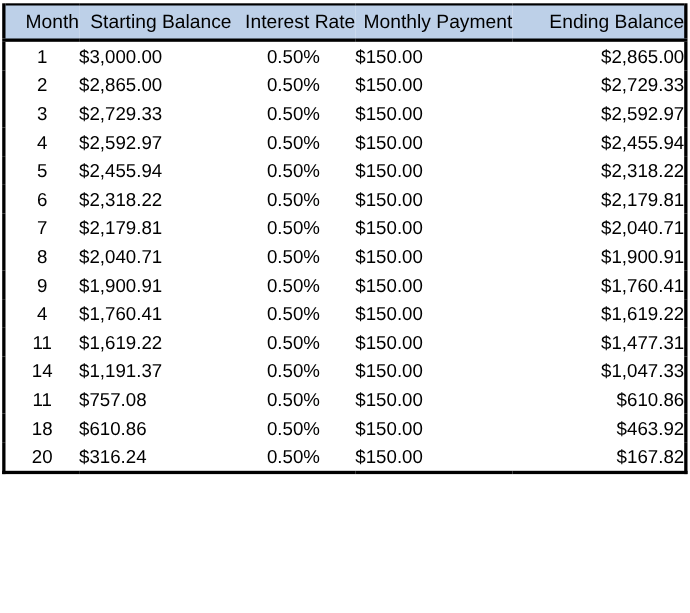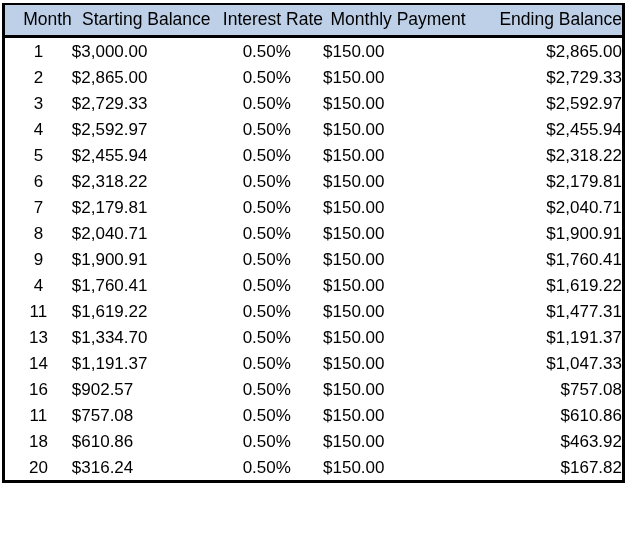--- a/index.html
+++ b/index.html
@@ -168,39 +168,25 @@
           <td class="c-ending">$1,619.22</td>
         </tr>
         <tr>
           <td class="c-month">11</td>
           <td class="c-starting">$1,619.22</td>
           <td class="c-rate">0.50%</td>
           <td class="c-payment">$150.00</td>
           <td class="c-ending">$1,477.31</td>
         </tr>
         <tr>
-          <td class="c-month">13</td>
-          <td class="c-starting">$1,334.70</td>
-          <td class="c-rate">0.50%</td>
-          <td class="c-payment">$150.00</td>
-          <td class="c-ending">$1,191.37</td>
-        </tr>
-        <tr>
           <td class="c-month">14</td>
           <td class="c-starting">$1,191.37</td>
           <td class="c-rate">0.50%</td>
           <td class="c-payment">$150.00</td>
           <td class="c-ending">$1,047.33</td>
-        </tr>
-        <tr>
-          <td class="c-month">16</td>
-          <td class="c-starting">$902.57</td>
-          <td class="c-rate">0.50%</td>
-          <td class="c-payment">$150.00</td>
-          <td class="c-ending">$757.08</td>
         </tr>
         <tr>
           <td class="c-month">11</td>
           <td class="c-starting">$757.08</td>
           <td class="c-rate">0.50%</td>
           <td class="c-payment">$150.00</td>
           <td class="c-ending">$610.86</td>
         </tr>
         <tr>
           <td class="c-month">18</td>

